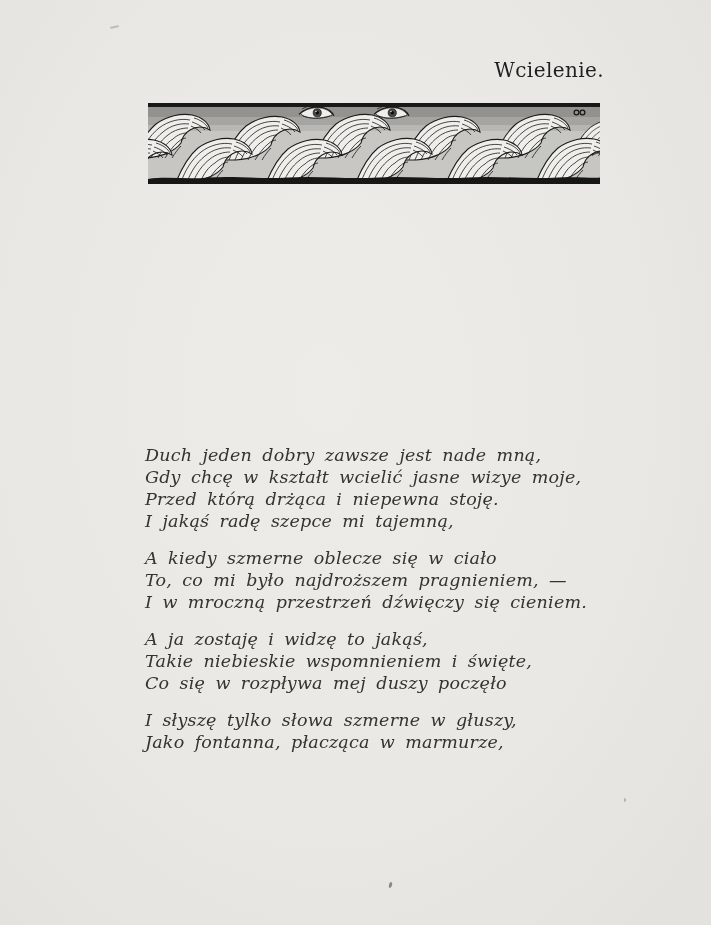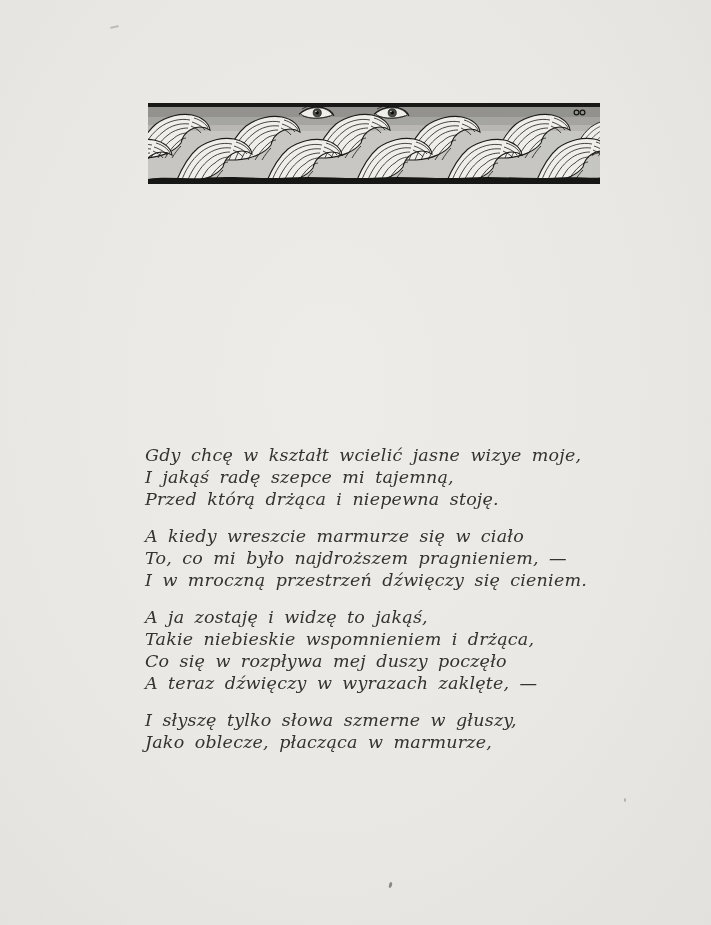--- a/index.html
+++ b/index.html
@@ -27,20 +27,21 @@
   .speck{position:absolute;background:rgba(70,68,62,0.45);border-radius:50%;}
   #speck-1{left:110px;top:26px;width:9px;height:2px;transform:rotate(-12deg);border-radius:2px;background:rgba(90,88,82,0.30);}
   #speck-2{left:389px;top:882px;width:3px;height:6px;transform:rotate(18deg);background:rgba(60,58,54,0.55);}
   #speck-3{left:624px;top:798px;width:2px;height:4px;background:rgba(80,78,72,0.35);}
 </style>
 </head>
 <body>
 
 <div class="page">
 
+  <div class="title">Wcielenie.</div>
 
   <svg class="headpiece" viewBox="0 0 452 81" width="452" height="81" xmlns="http://www.w3.org/2000/svg">
     <title>Wood-engraved headpiece: stylized sea waves with two human eyes gazing over the horizon, small double-loop mark at upper right</title>
     <defs>
       <pattern id="hl" patternUnits="userSpaceOnUse" width="6" height="1.8">
         <line x1="0" y1="0.9" x2="6" y2="0.9" stroke="#1c1c1a" stroke-width="0.85"></line>
       </pattern>
       <g id="crest">
         <path d="M0,46 C5,34 11,21 22,12 C33,4 47,1 58,3 C68,5 75,11 76,18 C70,14 62,14 56,18 C51,21 48,26 47,31 C41,39 28,45 12,46 Z" fill="#efeeea" stroke="#1c1c1a" stroke-width="1.1"></path>
         <g fill="none" stroke="#1c1c1a" stroke-width="0.8">
@@ -97,38 +98,38 @@
     <use href="#eye" transform="translate(226,3) scale(0.76)"></use>
 
     <g fill="none" stroke="#141412" stroke-width="1.2">
       <circle cx="428.5" cy="9.5" r="2.4"></circle>
       <circle cx="434.5" cy="9.5" r="2.4"></circle>
     </g>
   </svg>
 
   <div class="poem">
     <div class="stanza">
+      <div class="poem-line">Duch jeden dobry zawsze jest nade mną,</div>
       <div class="poem-line">Gdy chcę w kształt wcielić jasne wizye moje,</div>
+      <div class="poem-line">Przed którą drżąca i niepewna stoję.</div>
       <div class="poem-line">I jakąś radę szepce mi tajemną,</div>
-      <div class="poem-line">Przed którą drżąca i niepewna stoję.</div>
     </div>
     <div class="stanza">
-      <div class="poem-line">A kiedy wreszcie marmurze się w ciało</div>
+      <div class="poem-line">A kiedy szmerne oblecze się w ciało</div>
       <div class="poem-line">To, co mi było najdroższem pragnieniem, —</div>
       <div class="poem-line">I w mroczną przestrzeń dźwięczy się cieniem.</div>
     </div>
     <div class="stanza">
       <div class="poem-line">A ja zostaję i widzę to jakąś,</div>
-      <div class="poem-line">Takie niebieskie wspomnieniem i drżąca,</div>
+      <div class="poem-line">Takie niebieskie wspomnieniem i święte,</div>
       <div class="poem-line">Co się w rozpływa mej duszy poczęło</div>
-      <div class="poem-line">A teraz dźwięczy w wyrazach zaklęte, —</div>
     </div>
     <div class="stanza">
       <div class="poem-line">I słyszę tylko słowa szmerne w głuszy,</div>
-      <div class="poem-line">Jako oblecze, płacząca w marmurze,</div>
+      <div class="poem-line">Jako fontanna, płacząca w marmurze,</div>
     </div>
   </div>
 
   <div class="speck" id="speck-1"></div>
   <div class="speck" id="speck-2"></div>
   <div class="speck" id="speck-3"></div>
 
 </div>
 
 </body></html>

